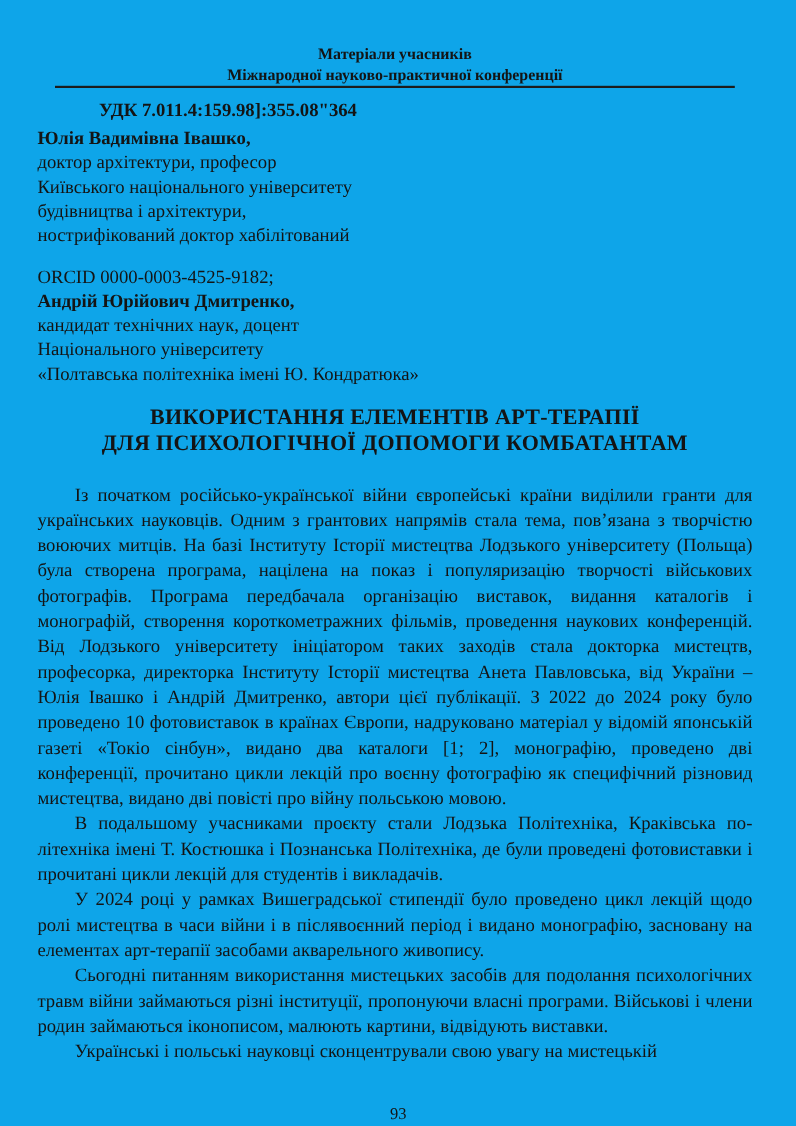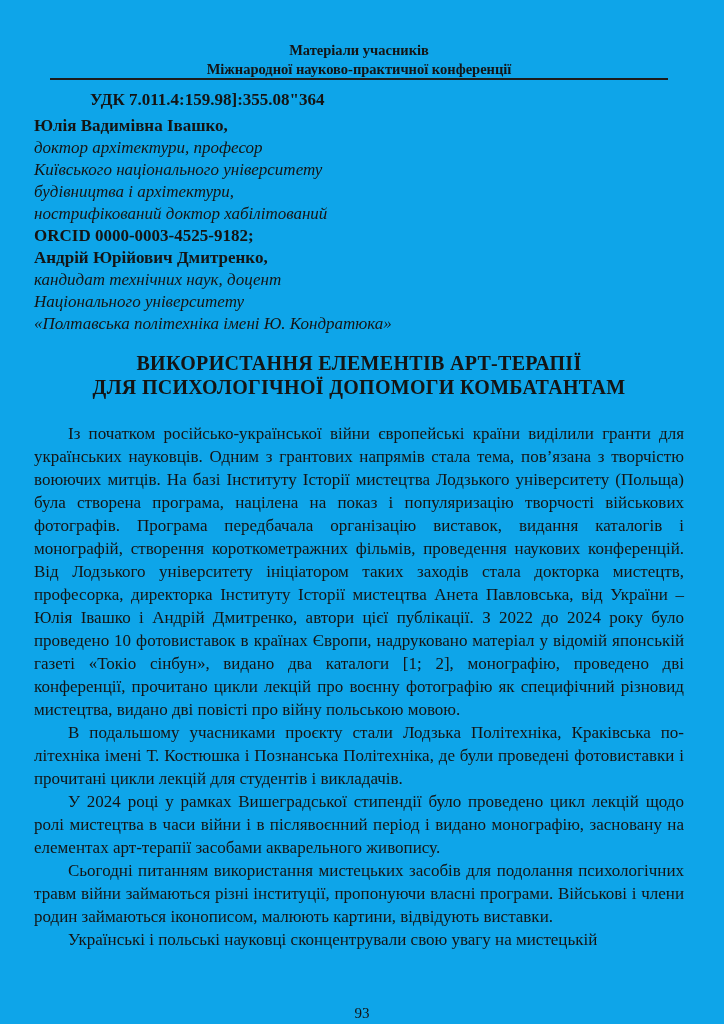--- a/index.html
+++ b/index.html
@@ -38,22 +38,22 @@
     font-weight: bold;
     font-size: 17px;
     line-height: 23px;
   }
   .authors {
     margin-top: 4px;
     font-size: 17px;
     line-height: 22px;
   }
   .a-name  { font-weight: bold; }
-  .a-aff   { font-style: italic; }
-  .a-orcid { font-weight: bold; }
+  .a-aff   { }
+  .a-orcid { font-weight: normal; margin-top: 16px; }
   .title {
     margin: 17px 0 0 0;
     text-align: center;
     font-weight: bold;
     font-size: 20px;
     line-height: 23.5px;
     letter-spacing: 0.3px;
   }
   .body { margin-top: 23px; }
   .body p {

